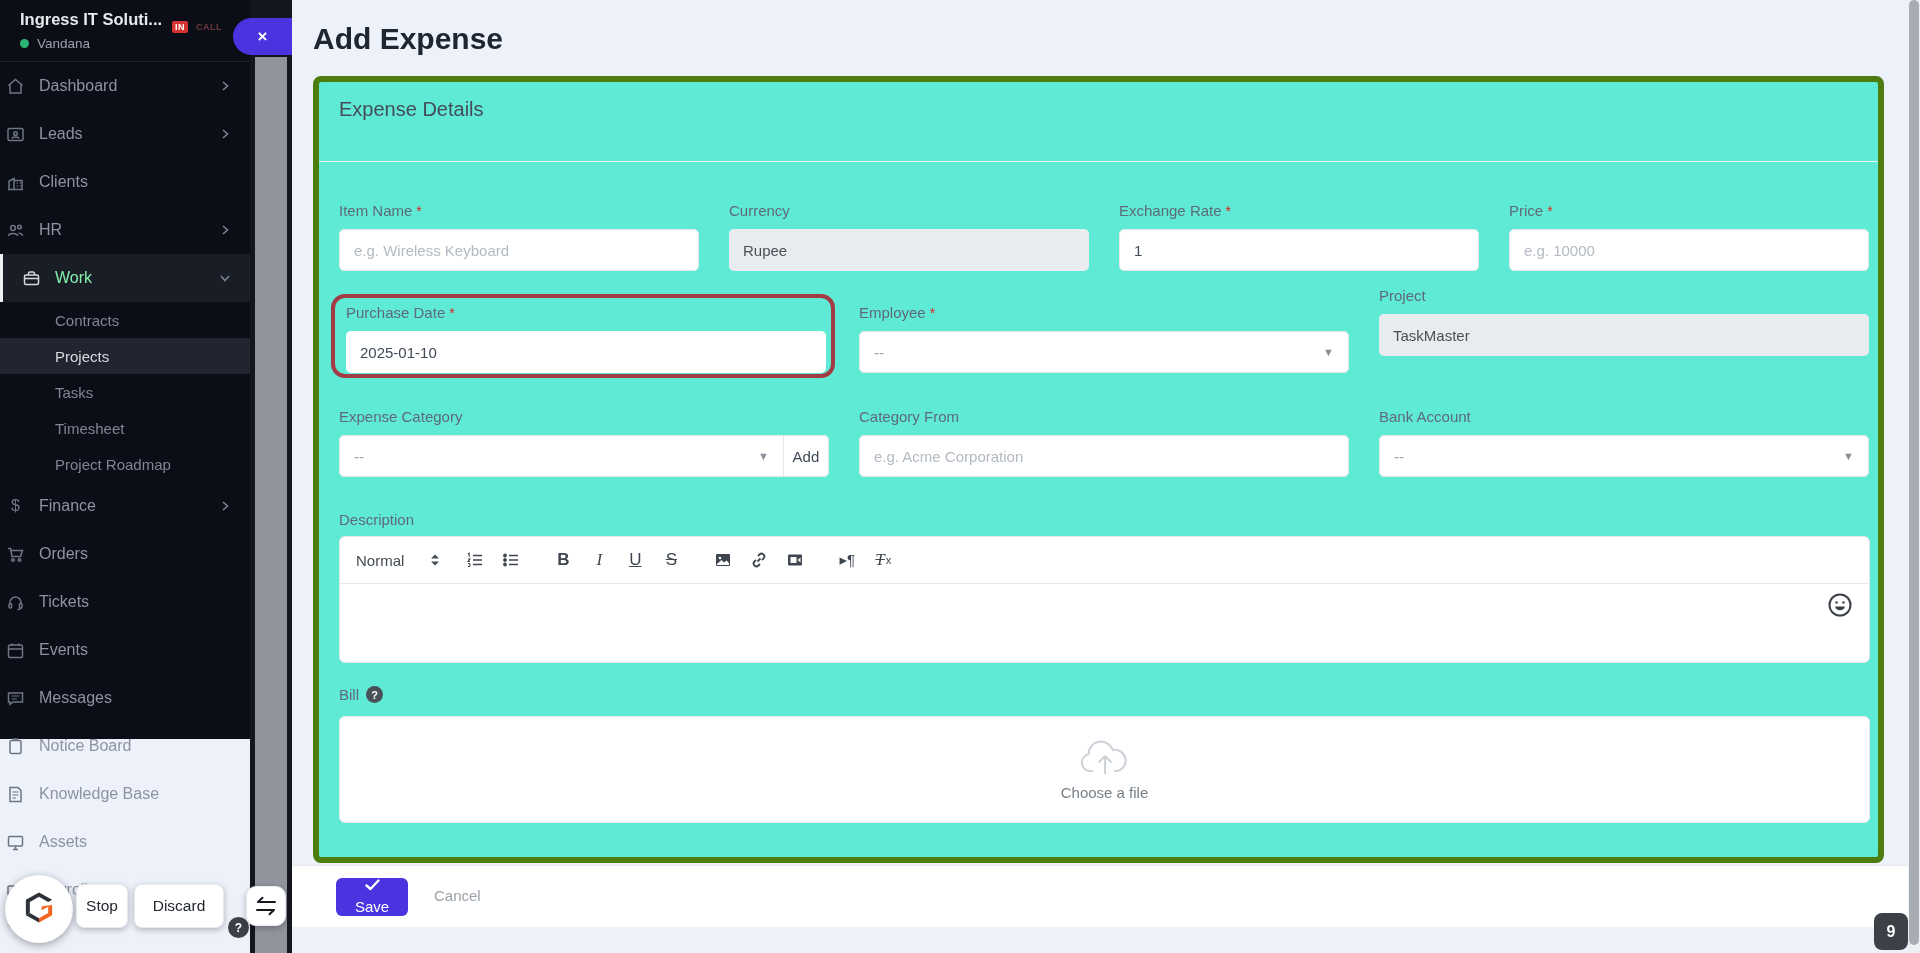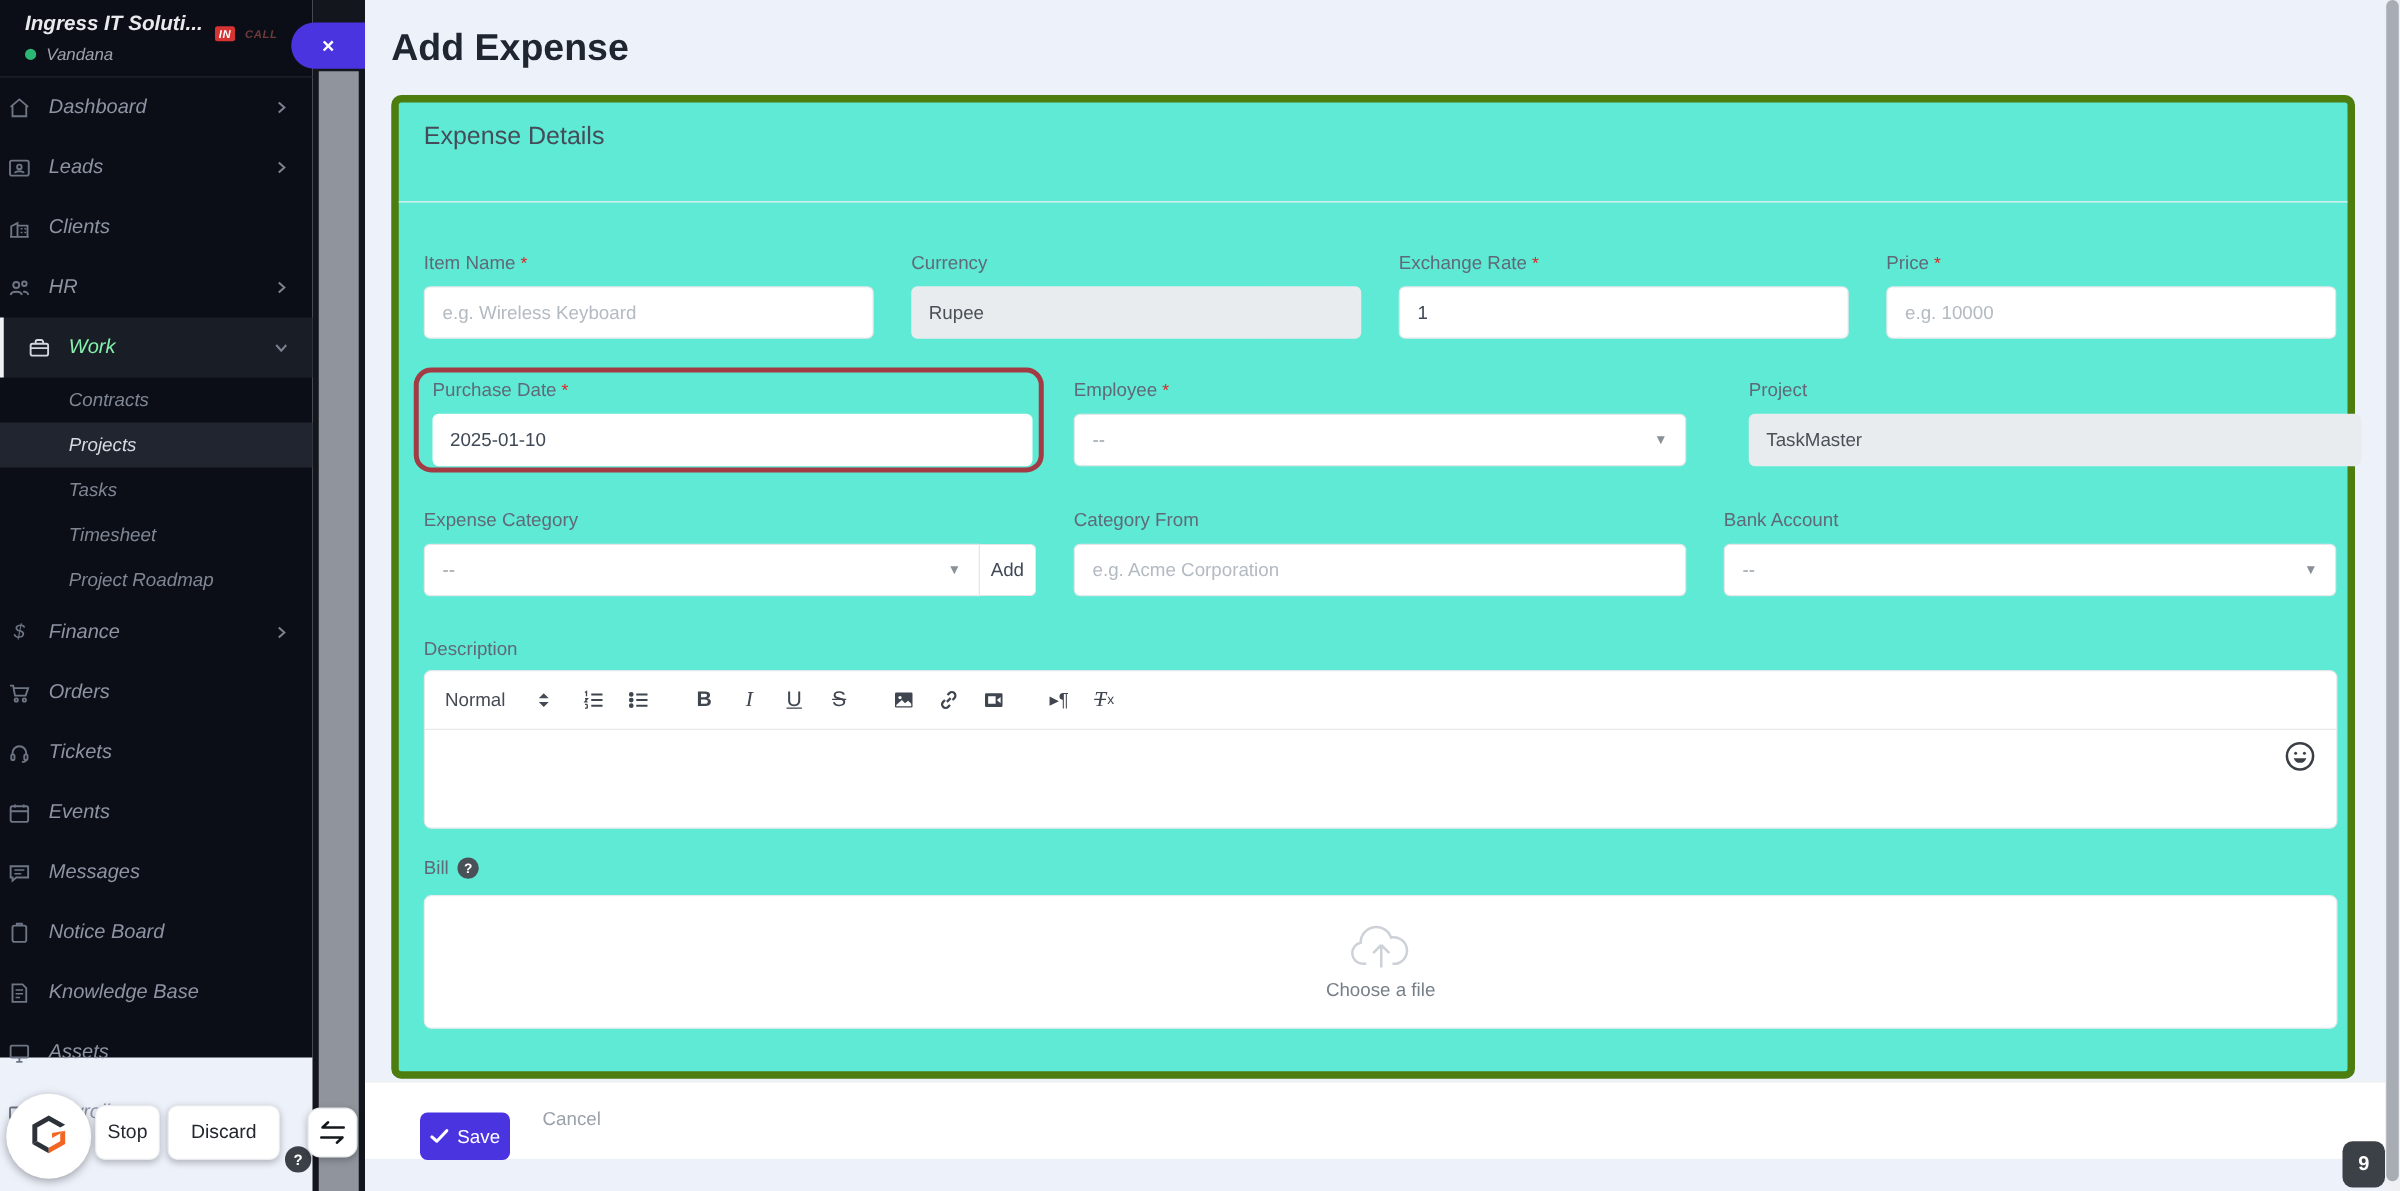--- a/index.html
+++ b/index.html
@@ -1,20 +1,20 @@
 <!DOCTYPE html>
 <html><head>
 <meta charset="utf-8">
 <style>
   * { margin:0; padding:0; box-sizing:border-box; }
   html,body { width:1920px; height:953px; overflow:hidden; }
   body { font-family:"Liberation Sans","DejaVu Sans",sans-serif; background:#edf1fa; position:relative; }
 
   
-  .sidebar { position:absolute; left:0; top:0; width:250px; height:846px; background:#0b0e16; z-index:2;font-style:italic; }
+  .sidebar { position:absolute; left:0; top:0; width:250px; height:739px; background:#0b0e16; z-index:2; }
   .side-header { position:relative; height:62px; border-bottom:1px solid #1f242e; padding:10px 0 0 20px; }
   .company { color:#e8eaed; font-size:16.5px; font-weight:600; white-space:nowrap; overflow:hidden; text-overflow:ellipsis; width:185px; }
   .user-row { display:flex; align-items:center; gap:8px; margin-top:7px; }
   .dot { width:9px; height:9px; border-radius:50%; background:#2bb673; }
   .user-name { color:#9aa0ac; font-size:13.5px; }
   .in-badge { position:absolute; right:62px; top:21px; background:#d63333; color:#fff; font-size:9px; font-weight:bold; padding:1px 3px; border-radius:2px; letter-spacing:.5px; }
   .in-suffix { position:absolute; right:28px; top:22px; color:#6e3a3a; font-size:9px; font-weight:bold; letter-spacing:.5px; }
 
   nav { position:absolute; top:62px; left:0; width:250px; }
   .s-item { height:48px; display:flex; align-items:center; gap:14px; padding-left:6px; color:#8d93a3; font-size:16px; cursor:pointer; position:relative; }
@@ -65,21 +65,21 @@
   .emoji-btn { position:absolute; right:16px; top:8px; background:none; border:none; cursor:pointer; color:#3a3f46; display:flex; }
 
   
   .bill-label { position:absolute; left:20px; top:604px; font-size:15px; color:#5f6a79; display:flex; align-items:center; gap:7px; }
   .q-badge { width:17px; height:17px; border-radius:50%; background:#4a5057; color:#fff; font-size:11px; font-weight:bold; display:inline-flex; align-items:center; justify-content:center; }
   .upload { position:absolute; left:20px; top:634px; width:1531px; height:107px; border:1px solid #e9ebee; border-radius:6px; background:#fff; display:flex; flex-direction:column; align-items:center; justify-content:center; gap:6px; cursor:pointer; }
   .upload-text { font-size:15px; color:#767f88; }
 
   
   .pfooter { position:absolute; left:0; top:865px; width:1616px; height:62px; background:#fff; border-top:1px solid #e9ebef; }
-  .save-btn { position:absolute; left:44px; top:24px; width:72px; height:38px; background:#4a34e0; color:#fff; border:none; border-radius:6px; font-size:15px; font-family:inherit; cursor:pointer; display:flex; align-items:center; justify-content:center; gap:7px; }
+  .save-btn { position:absolute; left:44px; top:12px; width:72px; height:38px; background:#4a34e0; color:#fff; border:none; border-radius:6px; font-size:15px; font-family:inherit; cursor:pointer; display:flex; align-items:center; justify-content:center; gap:7px;flex-direction:column; }
   .cancel-link { position:absolute; left:142px; top:21px; font-size:15px; color:#9aa1a9; cursor:pointer; background:none; border:none; font-family:inherit; }
 
   
   .rscroll { position:absolute; right:0; top:0; width:12px; height:953px; background:#eef0f4; z-index:3; }
   .rscroll .thumb { position:absolute; left:1px; top:0; width:10px; height:945px; background:#a8acb3; border-radius:5px; }
 
   
   .logo-circle { position:absolute; left:5px; top:875px; width:68px; height:68px; background:#fff; border-radius:50%; z-index:9; box-shadow:0 2px 8px rgba(0,0,0,.35); display:flex; align-items:center; justify-content:center; }
   .ov-btn { position:absolute; background:#fff; border:1px solid #e8eaed; border-radius:8px; box-shadow:0 2px 6px rgba(0,0,0,.25); font-size:15.5px; color:#23272e; font-family:inherit; cursor:pointer; z-index:9; }
   .stop-btn { left:76px; top:884px; width:52px; height:44px; }
@@ -308,21 +308,21 @@
       <label><span>Purchase Date</span><span class="req">*</span></label>
       <input class="tinput" style="border: none;" value="2025-01-10">
     </div>
     <div class="field" style="left:540px; top:222px; width:490px;">
       <label><span>Employee</span><span class="req">*</span></label>
       <div class="select">
           <span>--</span>
           <span class="caret">▼</span>
         </div>
     </div>
-    <div class="field" style="left:1060px; top:222px; width:490px;margin-left:20px;">
+    <div class="field" style="left:1060px; top:205px; width:490px;">
       <label><span>Project</span></label>
       <div class="disabled-box">TaskMaster</div>
     </div>
 
     <div class="field" style="left:20px; top:326px; width:490px;">
       <label><span>Expense Category</span></label>
       <div class="igroup">
         <div class="select">
             <span>--</span>
             <span class="caret">▼</span>

